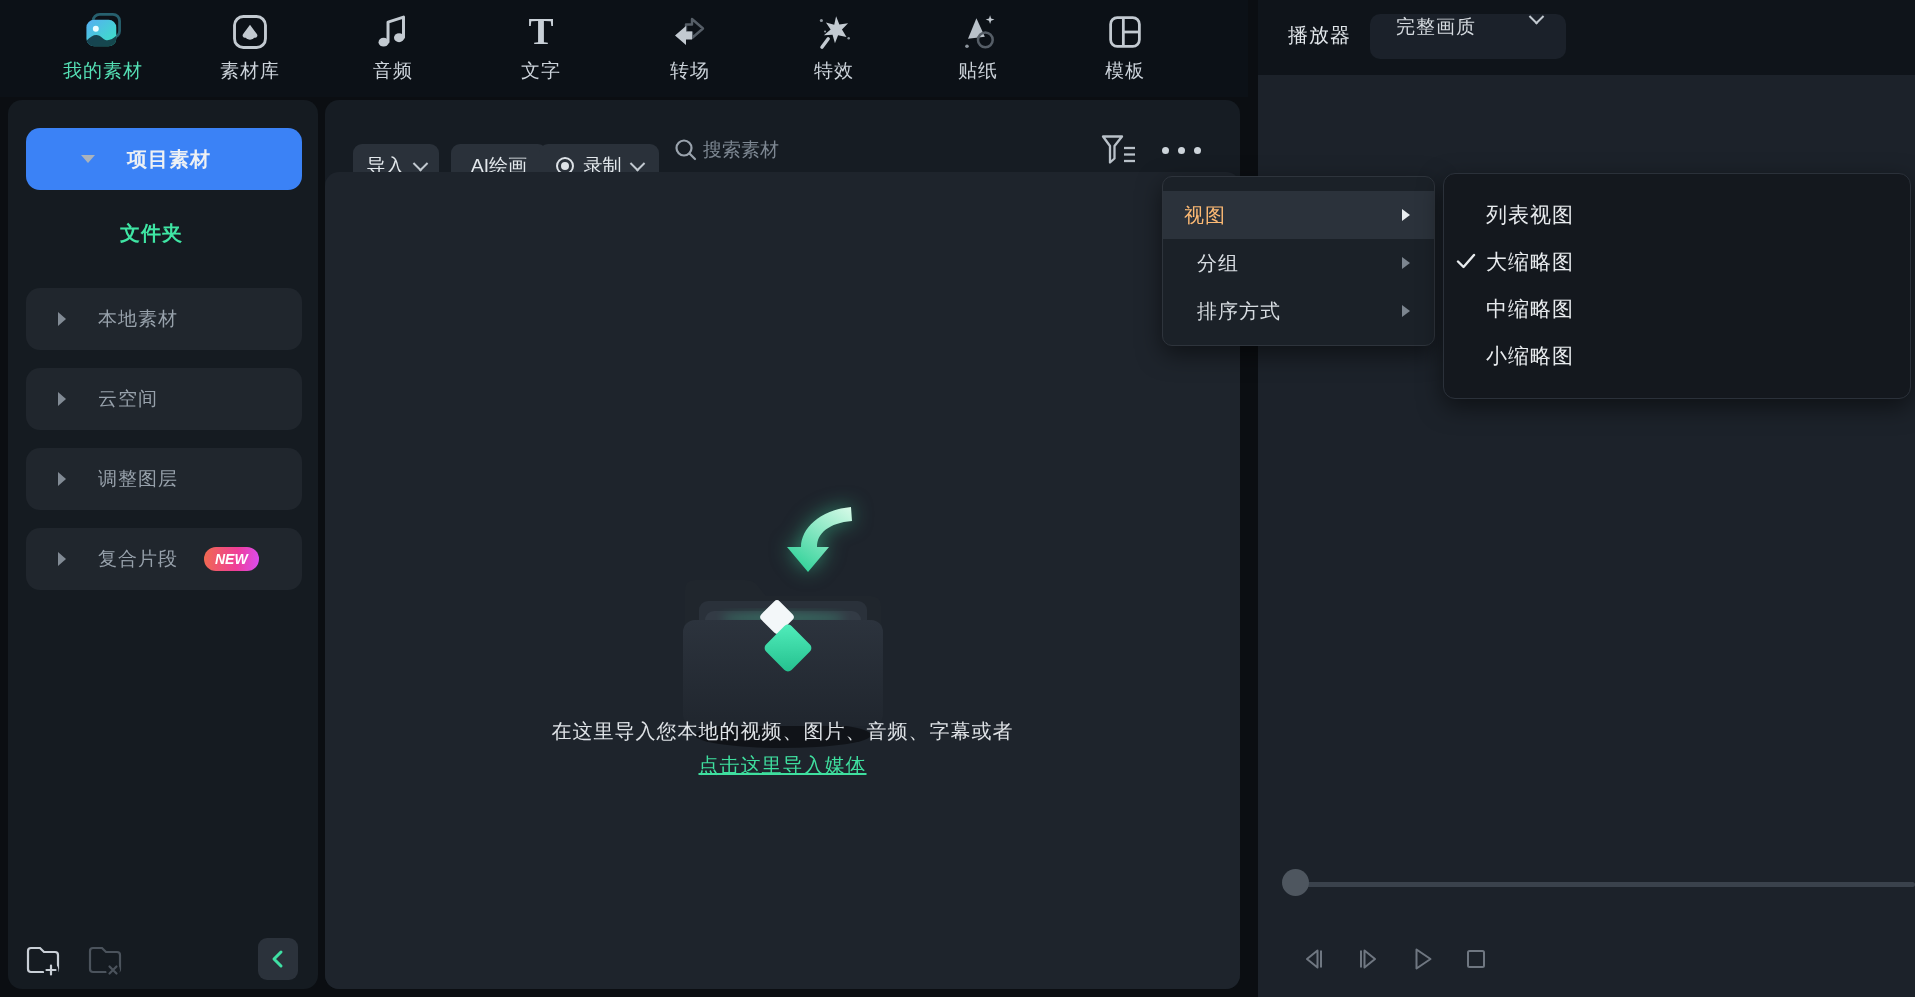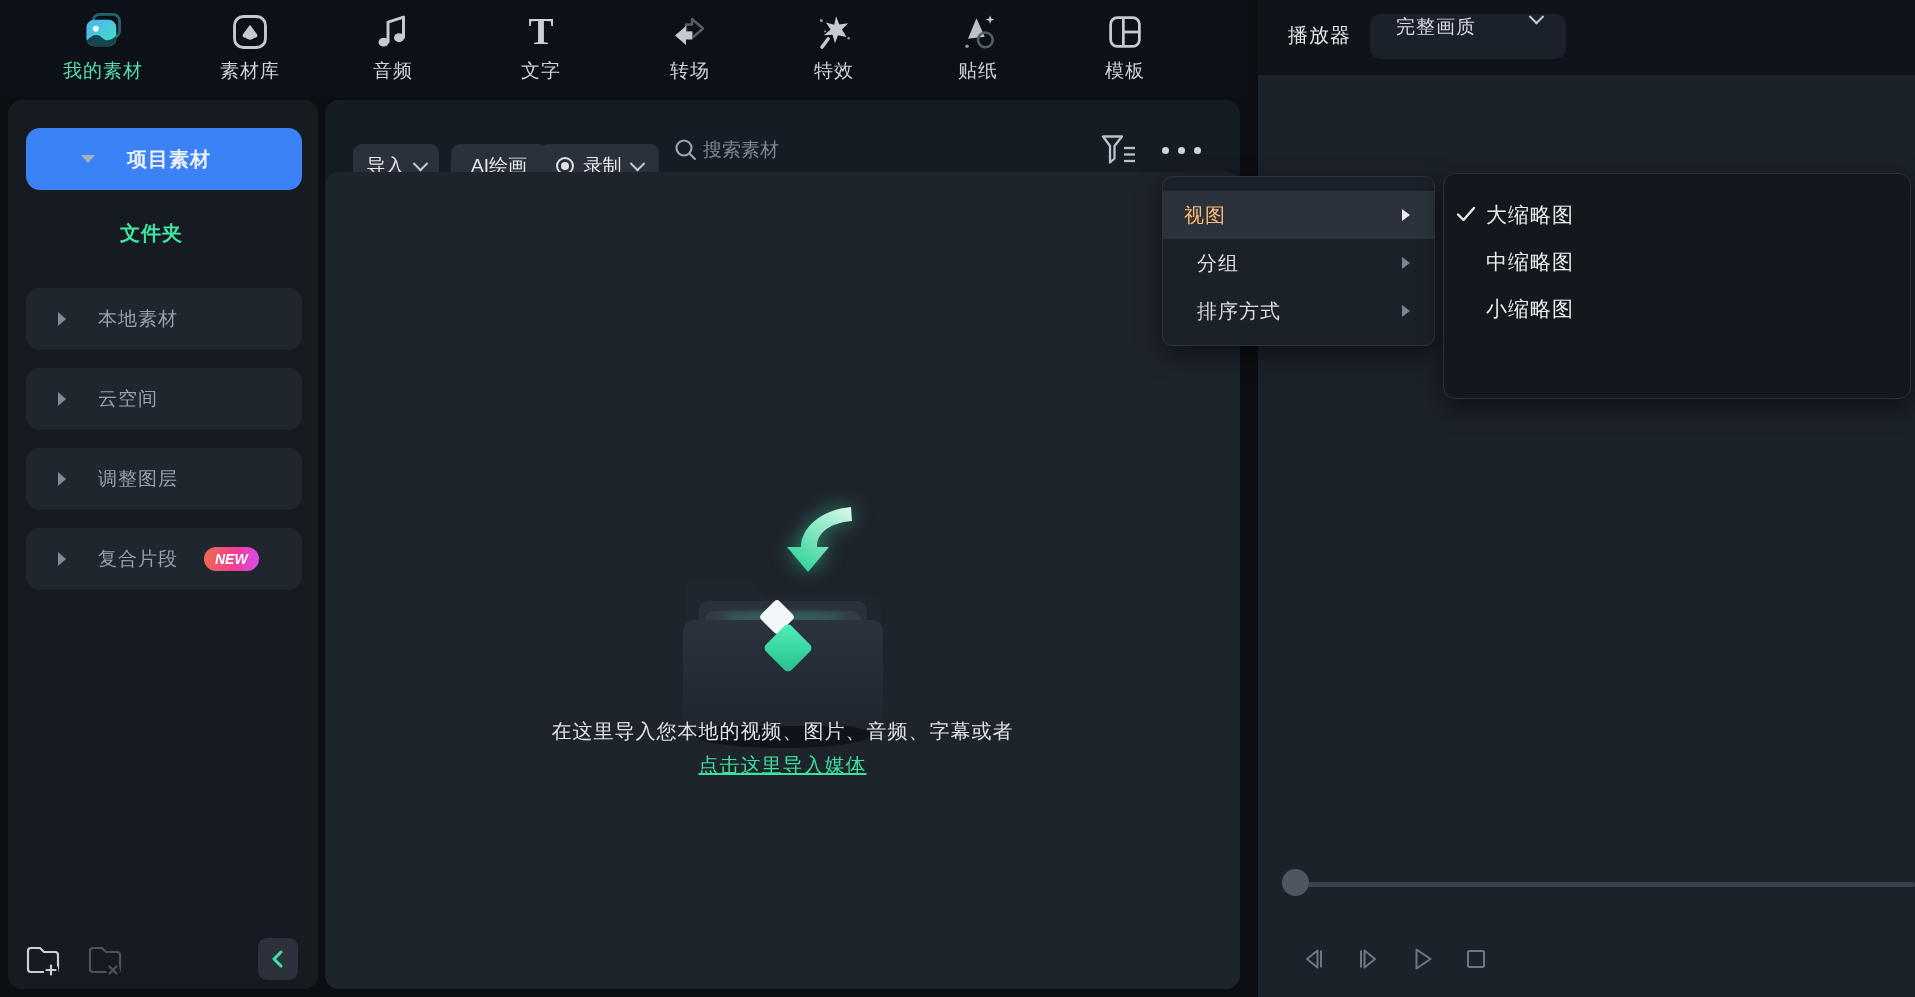--- a/index.html
+++ b/index.html
@@ -360,20 +360,23 @@
       <span class="arrow-r"></span>
     </div>
     <div class="ctx-row">
       <span>排序方式</span>
       <span class="arrow-r"></span>
     </div>
   </div>
 
   <div class="sub-menu">
     <div class="sub-row">
+      <span>列表视图</span>
+    </div>
+    <div class="sub-row">
       <span class="check">
         <svg width="28" height="28" viewBox="0 0 28 28">
           <path d="M6 14.5 L11.5 20 L22 8" fill="none" stroke="#e8ebee" stroke-width="2.4" stroke-linecap="round" stroke-linejoin="round"></path>
         </svg>
       </span>
       <span>大缩略图</span>
     </div>
     <div class="sub-row">
       <span>中缩略图</span>
     </div>

